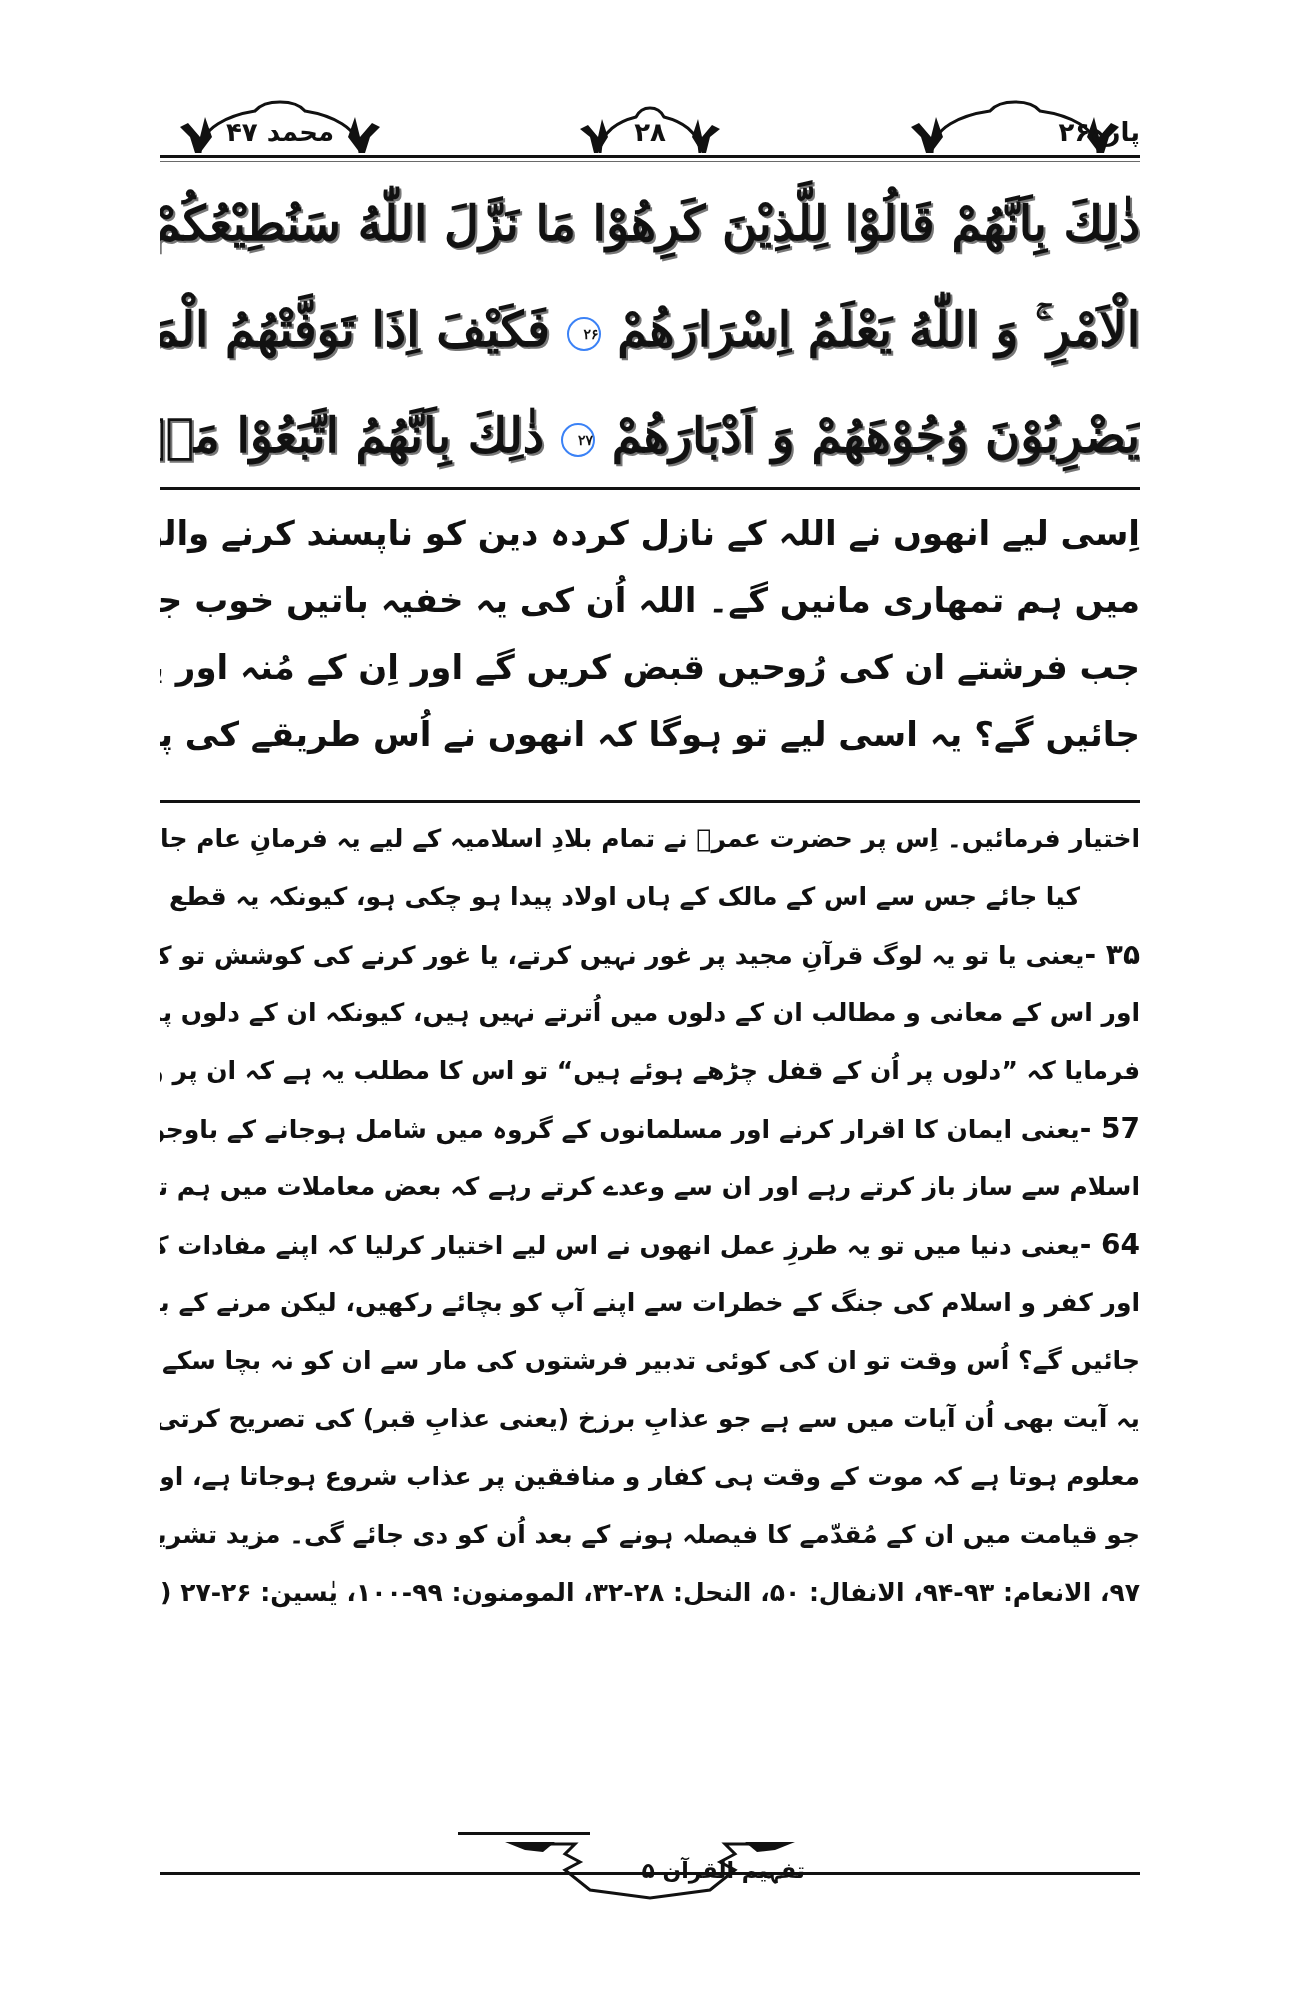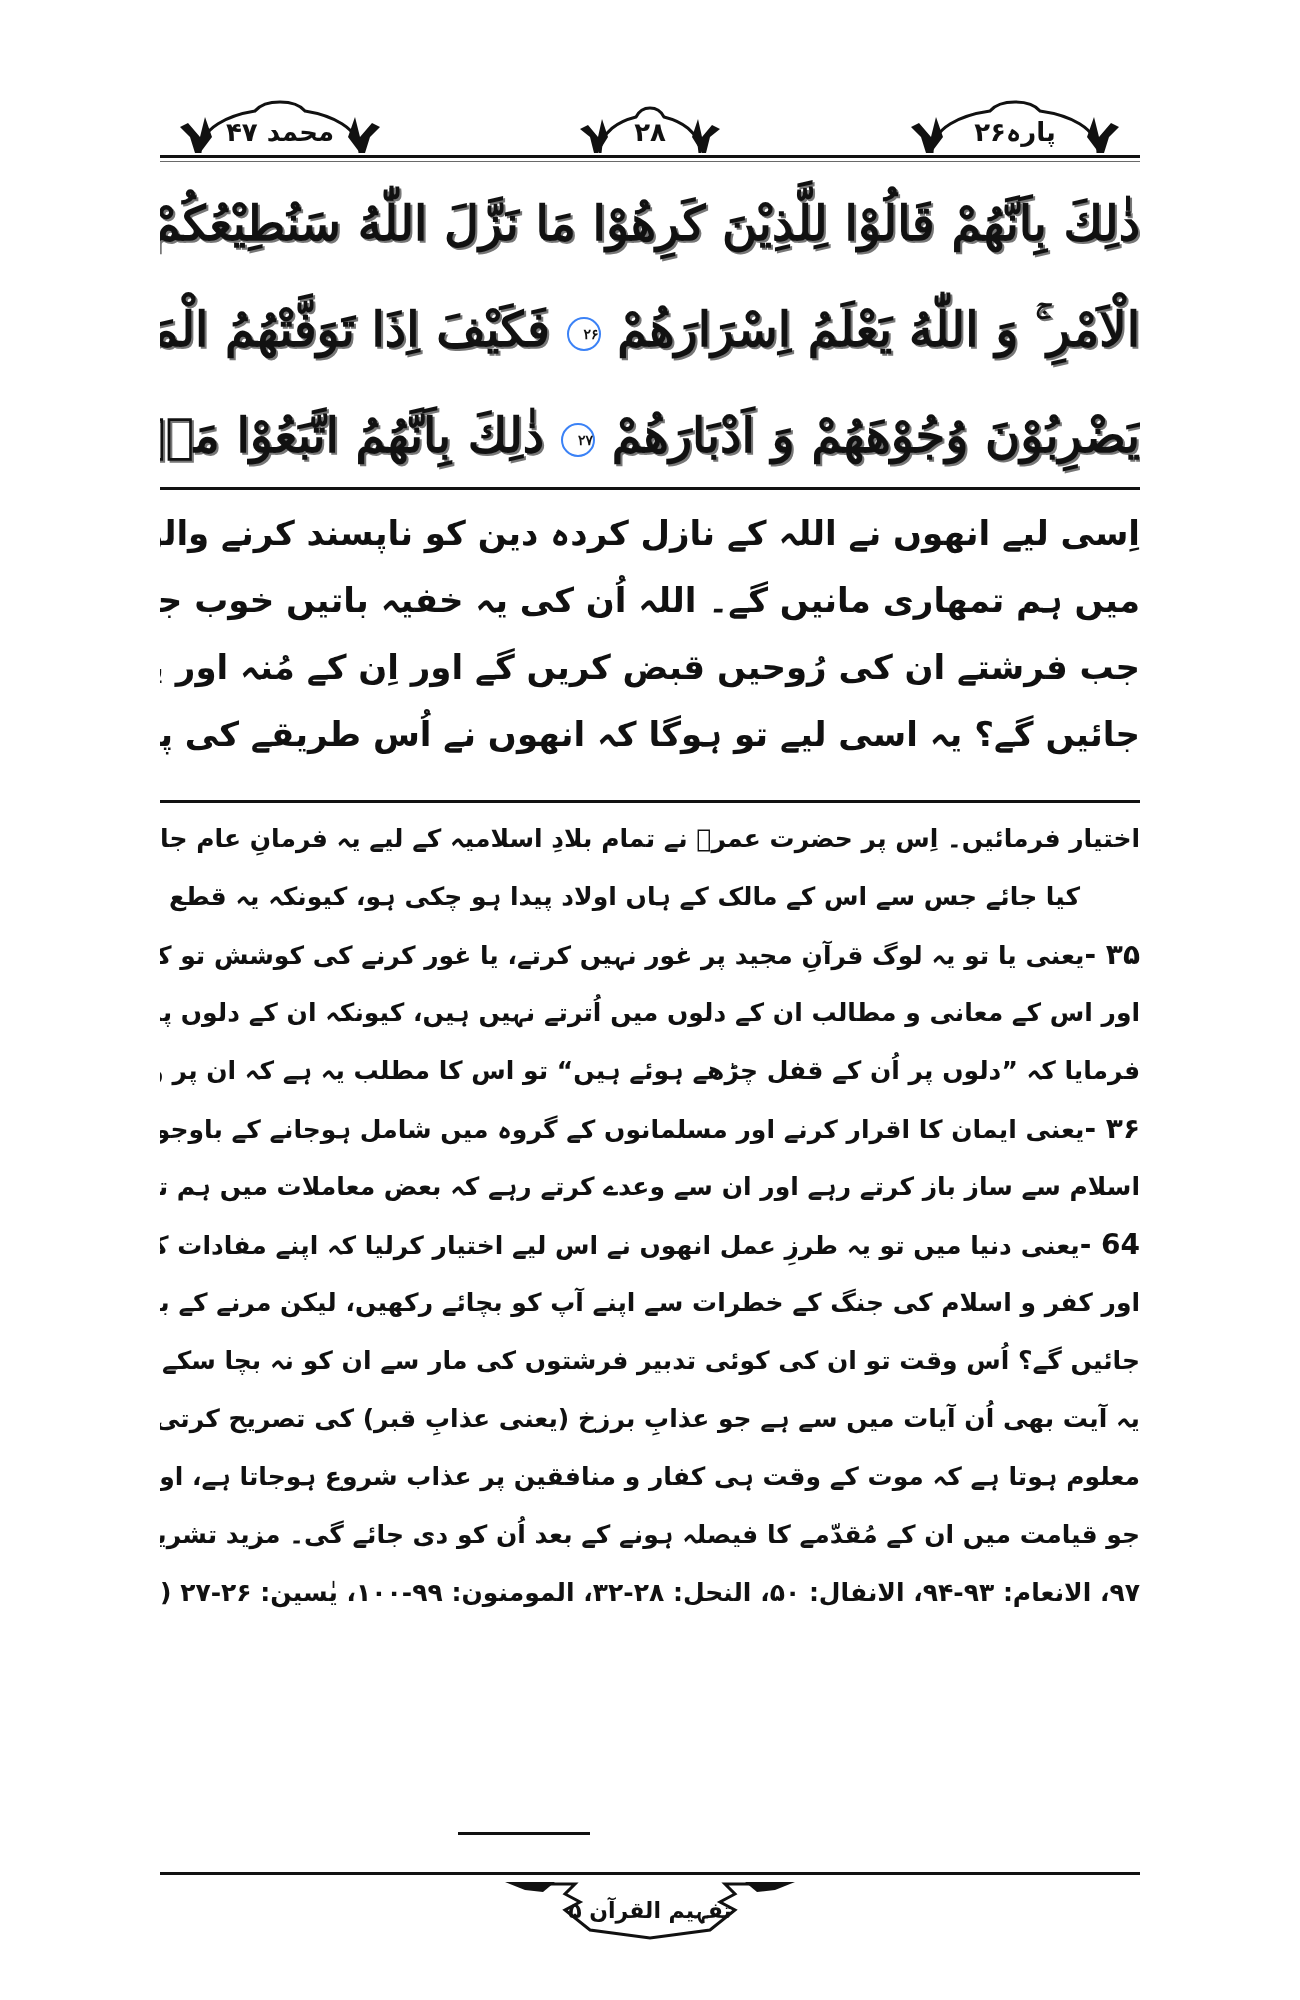--- a/index.html
+++ b/index.html
@@ -25,21 +25,21 @@
   }
   .orn svg { position: absolute; left: 0; top: 0; }
   .orn .label {
     position: relative; z-index: 2;
     font-family: "DejaVu Sans", sans-serif;
     font-weight: bold; font-size: 26px; line-height: 30px;
     padding-bottom: 8px; direction: rtl;
   }
   .orn.left   { left: 0; width: 240px; text-align: center; }
   .orn.center { left: 402px; width: 176px; }
-  .orn.right  { right: 0; width: 250px; }
+  .orn.right  { right: 0; width: 250px; justify-content: flex-end; }
   .rule-double {
     position: absolute; left: 0; width: 980px;
     border-top: 3px solid #111; height: 0;
   }
   .rule-double::after {
     content: ""; position: absolute; left: 0; right: 0; top: 3px;
     border-top: 1px solid #6a6a6a;
   }
   .rule-thin {
     position: absolute; left: 0; width: 980px;
@@ -85,22 +85,22 @@
   }
   .commentary .line.short { text-align-last: right; }
   .commentary .line.indent { padding-right: 60px; }
   .note-num { font-size: 28px; }
   
   .mid-rule {
     position: absolute; top: 1832px; left: 298px; width: 130px;
     border-top: 3px solid #111; width: 132px;
   }
   .footer-orn {
-    position: absolute; top: 1880px; left: 335px; width: 310px; height: 60px;
-    display: flex; align-items: center; justify-content: center;
+    position: absolute; top: 1840px; left: 335px; width: 310px; height: 60px;
+    display: flex; align-items: center; justify-content: flex-end;
   }
   .footer-orn svg { position: absolute; left: 0; top: 0; }
   .footer-orn .label {
     position: relative; z-index: 2; direction: rtl;
     font-family: "DejaVu Sans", sans-serif; font-weight: bold; font-size: 22px;
   }
 </style>
 </head>
 <body>
 
@@ -148,21 +148,21 @@
     <div class="line">جائیں گے؟ یہ اسی لیے تو ہوگا کہ انھوں نے اُس طریقے کی پیروی کی جو اللہ کو ناراض کرنے والا ہے</div>
   </div>
   <div class="rule-thin" style="top:800px;"></div>
 
   <div class="commentary">
     <div class="line">اختیار فرمائیں۔ اِس پر حضرت عمرؓ نے تمام بلادِ اسلامیہ کے لیے یہ فرمانِ عام جاری کردیا کہ کسی ایسی لونڈی کو فروخت نہ</div>
     <div class="line short indent">کیا جائے جس سے اس کے مالک کے ہاں اولاد پیدا ہو چکی ہو، کیونکہ یہ قطع رحمی ہے اور یہ حلال نہیں ہے۔</div>
     <div class="line"><span class="note-num">۳۵ -</span><span>یعنی یا تو یہ لوگ قرآنِ مجید پر غور نہیں کرتے، یا غور کرنے کی کوشش تو کرتے ہیں مگر اس کی تعلیمات</span></div>
     <div class="line">اور اس کے معانی و مطالب ان کے دلوں میں اُترتے نہیں ہیں، کیونکہ ان کے دلوں پر قفل چڑھے ہوئے ہیں۔ اور یہ جو</div>
     <div class="line">فرمایا کہ ”دلوں پر اُن کے قفل چڑھے ہوئے ہیں“ تو اس کا مطلب یہ ہے کہ ان پر وہ قفل چڑھے ہوئے ہیں جو ایسے حق</div>
-    <div class="line"><span class="note-num">۳۶ -</span><span>یعنی ایمان کا اقرار کرنے اور مسلمانوں کے گروہ میں شامل ہوجانے کے باوجود وہ اندر ہی اندر دشمنانِ</span></div>
+    <div class="line"><span class="note-num">57 -</span><span>یعنی ایمان کا اقرار کرنے اور مسلمانوں کے گروہ میں شامل ہوجانے کے باوجود وہ اندر ہی اندر دشمنانِ</span></div>
     <div class="line short">اسلام سے ساز باز کرتے رہے اور ان سے وعدے کرتے رہے کہ بعض معاملات میں ہم تمھارا ساتھ دیں گے۔</div>
     <div class="line"><span class="note-num">64 -</span><span>یعنی دنیا میں تو یہ طرزِ عمل انھوں نے اس لیے اختیار کرلیا کہ اپنے مفادات کی حفاظت کرتے رہیں</span></div>
     <div class="line">اور کفر و اسلام کی جنگ کے خطرات سے اپنے آپ کو بچائے رکھیں، لیکن مرنے کے بعد یہ خدا کی گرفت سے بچ کر کہاں</div>
     <div class="line short">جائیں گے؟ اُس وقت تو ان کی کوئی تدبیر فرشتوں کی مار سے ان کو نہ بچا سکے گی۔</div>
     <div class="line">یہ آیت بھی اُن آیات میں سے ہے جو عذابِ برزخ (یعنی عذابِ قبر) کی تصریح کرتی ہیں۔ اس سے صاف</div>
     <div class="line">معلوم ہوتا ہے کہ موت کے وقت ہی کفار و منافقین پر عذاب شروع ہوجاتا ہے، اور یہ عذاب اُس سزا سے مختلف چیز ہے</div>
     <div class="line">جو قیامت میں ان کے مُقدّمے کا فیصلہ ہونے کے بعد اُن کو دی جائے گی۔ مزید تشریح کے لیے مُلاحظہ ہو: النساء: آیت</div>
     <div class="line">۹۷، الانعام: ۹۳-۹۴، الانفال: ۵۰، النحل: ۲۸-۳۲، المومنون: ۹۹-۱۰۰، یٰسین: ۲۶-۲۷ (مع حاشیہ ۲۲،</div>
   </div>
 

